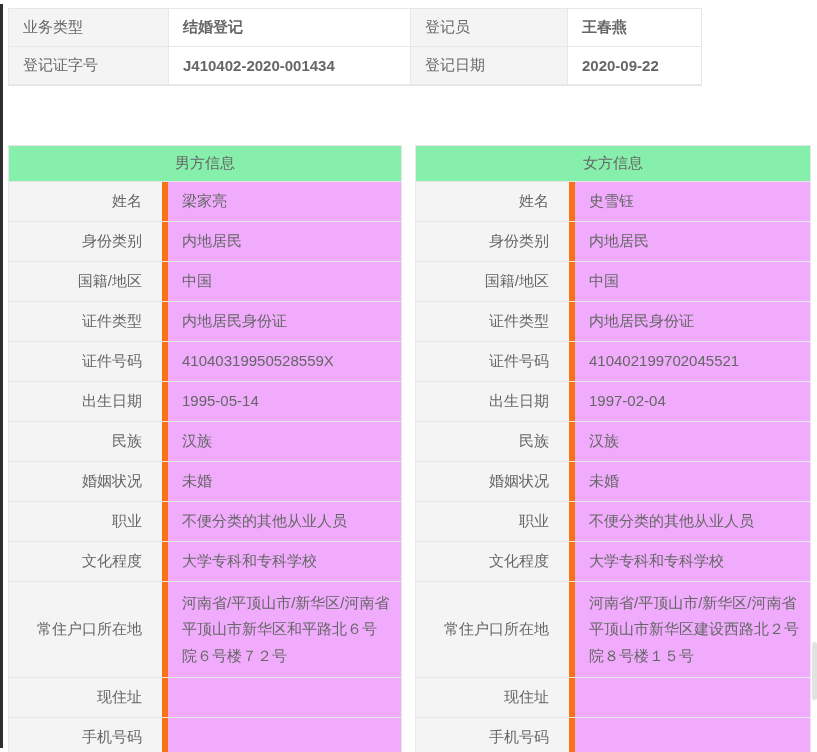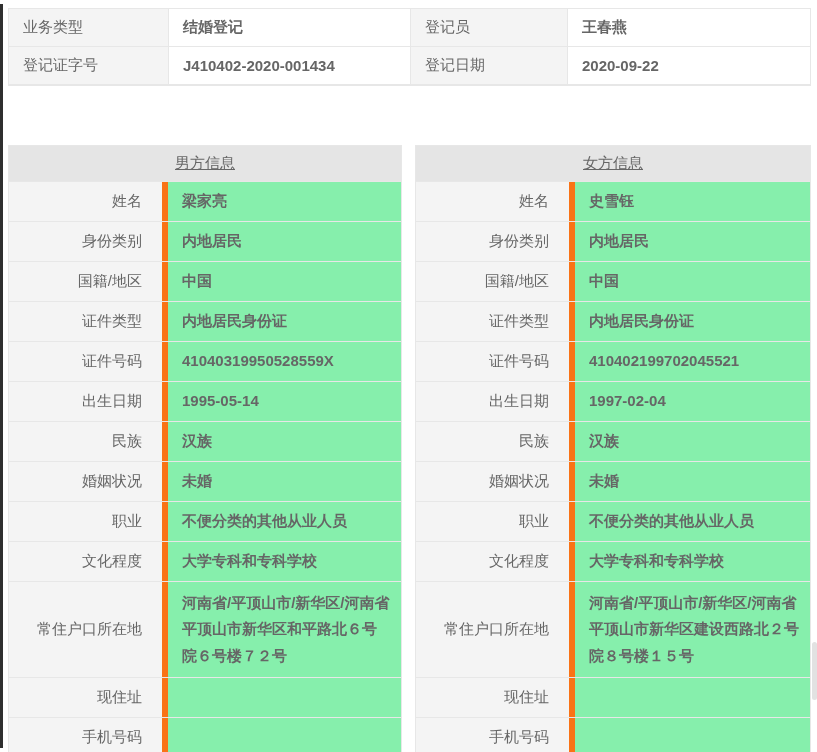--- a/index.html
+++ b/index.html
@@ -14,21 +14,21 @@
   .edge-left{
     position:absolute;left:0;top:4px;width:3px;height:744px;
     background:#2f2f2f;
   }
   .scroll-thumb{
     position:absolute;right:0;top:642px;width:5px;height:58px;
     background:#e2e2e2;border-radius:3px;
   }
   
   .top-table{
-    position:absolute;left:8px;top:8px;width:803px;
+    position:absolute;left:8px;top:8px;width:694px;
     display:grid;
     grid-template-columns:160px 242px 157px 1fr;
     grid-auto-rows:38px;
     border:1px solid #e7e7e7;
     box-sizing:border-box;
     font-size:15px;
   }
   .top-table .cell{
     display:flex;align-items:center;
     padding:0 14px;
@@ -47,24 +47,23 @@
     position:absolute;top:145px;
     border:1px solid #e7e7e7;
     box-sizing:border-box;
     font-size:15px;
     background:#fff;
   }
   .side-table.left{left:8px;width:394px;}
   .side-table.right{left:415px;width:396px;}
   .side-table .thead{
     height:35px;
-    background:#e5e5e5;
+    background:#86efac;
     display:flex;align-items:center;justify-content:center;
     box-sizing:border-box;
-    text-decoration:underline;
   }
   .trow{
     display:grid;
     grid-template-columns:159px 1fr;
     min-height:39px;
     border-top:1px solid #e7e7e7;
   }
   .trow.tall{min-height:95px;}
   .trow .cell{
     display:flex;align-items:center;
@@ -72,25 +71,24 @@
   }
   .trow .label{
     background:#f4f4f4;
     justify-content:flex-end;
     text-align:right;
     padding:0 20px 0 6px;
     border-right:6px solid #f97316;
     white-space:nowrap;
   }
   .trow .value{
-    background:#86efac;
+    background:#f0abfc;
     padding:6px 10px 6px 14px;
     line-height:1.75;
     word-break:break-all;
-    font-weight:bold;
   }
 </style>
 </head>
 <body>
 
 <div class="page">
   <div class="edge-left"></div>
 
   <div class="top-table">
     <div class="cell lbl">业务类型</div>

